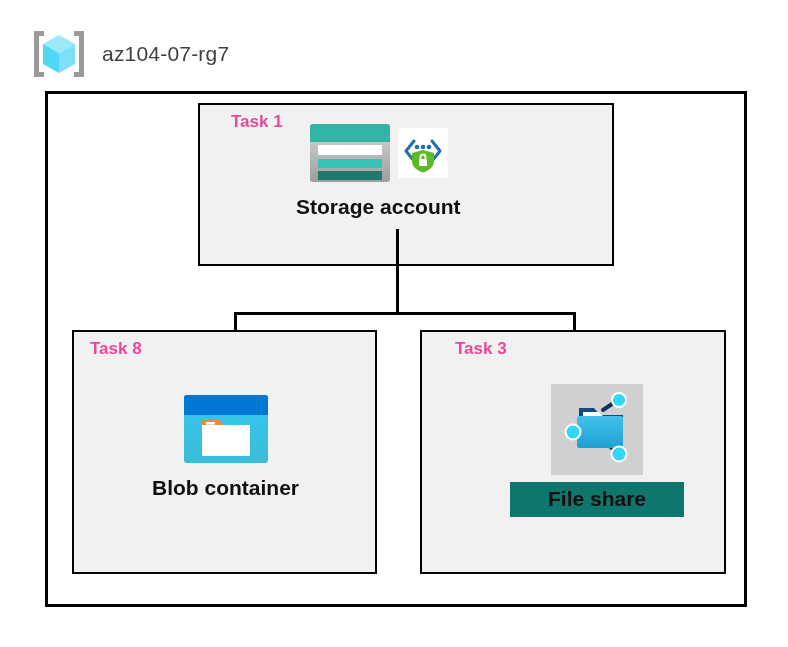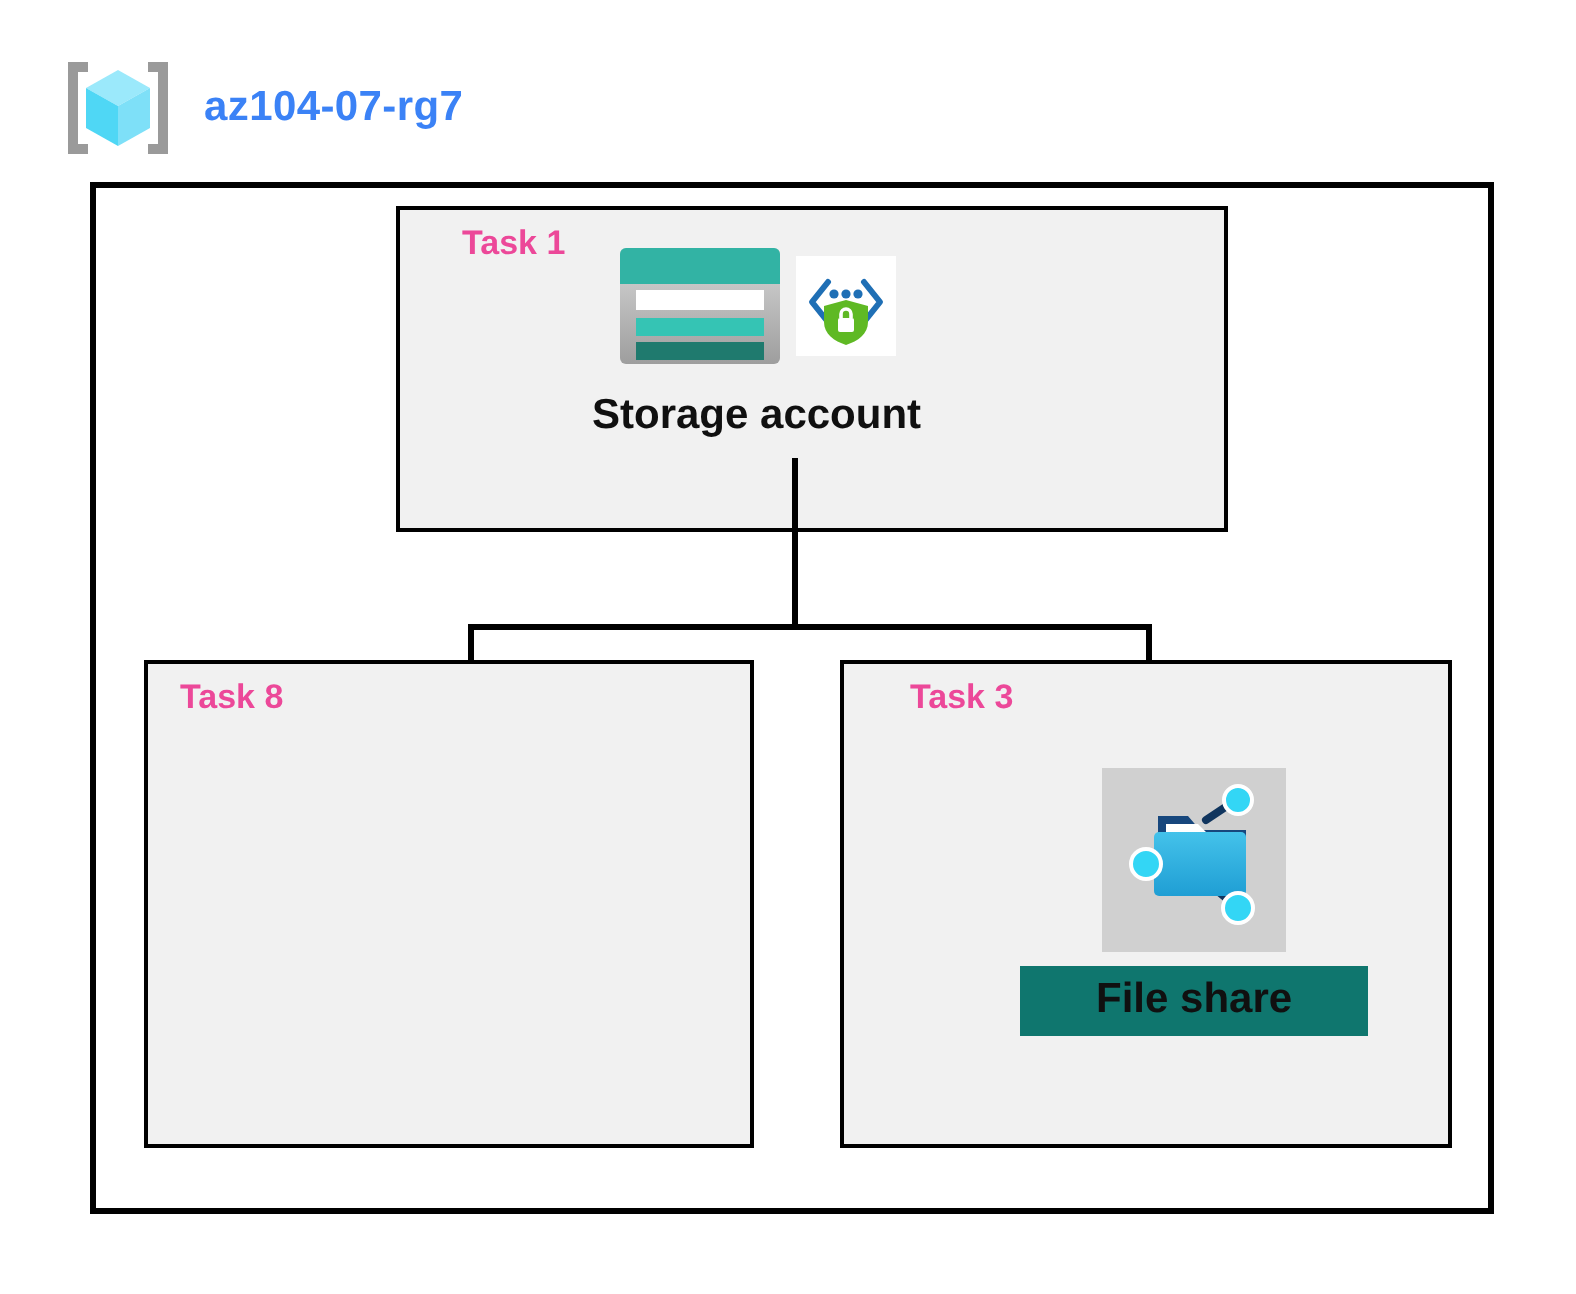--- a/index.html
+++ b/index.html
@@ -27,22 +27,22 @@
     align-items: center;
     gap: 14px;
   }
   .rg-icon {
     width: 58px;
     height: 56px;
     display: block;
   }
   .rg-title {
     font-size: 21px;
-    font-weight: bold;
-    color: #3b82f6;
+    font-weight: normal;
+    color: #404040;
     letter-spacing: 0.2px;
     white-space: nowrap;
   }
 
   
   .outer-box {
     position: absolute;
     left: 45px;
     top: 91px;
     width: 702px;
@@ -196,20 +196,41 @@
   </div>
 
   <div class="conn conn-v" id="conn-trunk"></div>
   <div class="conn conn-h" id="conn-bus"></div>
   <div class="conn conn-v" id="conn-left-drop"></div>
   <div class="conn conn-v" id="conn-right-drop"></div>
 
   <div class="task-box" id="task2-box"></div>
   <div class="task-label" id="task2-label">Task 8</div>
 
+  <div class="node" id="node-blob">
+    <span class="icon-shell">
+      <svg width="88" height="72" viewBox="0 0 88 72" xmlns="http://www.w3.org/2000/svg">
+        <defs>
+          <linearGradient id="blobBody" x1="0" y1="0" x2="0" y2="1">
+            <stop offset="0%" stop-color="#32c8ee"></stop>
+            <stop offset="100%" stop-color="#3cbcd8"></stop>
+          </linearGradient>
+        </defs>
+        <rect x="2" y="2" width="84" height="68" rx="3" fill="url(#blobBody)"></rect>
+        <rect x="2" y="2" width="84" height="19" rx="3" fill="#0078d4"></rect>
+        <rect x="2" y="16" width="84" height="6" fill="#0078d4"></rect>
+
+        <path d="M20 27 L37 27 L42 33 L20 33 Z" fill="#f08c28"></path>
+        <rect x="24" y="29" width="9" height="2.6" fill="#ffffff"></rect>
+
+        <rect x="20" y="32" width="48" height="31" fill="#ffffff"></rect>
+      </svg>
+    </span>
+    <div class="node-caption">Blob container</div>
+  </div>
 
   <div class="task-box" id="task3-box"></div>
   <div class="task-label" id="task3-label">Task 3</div>
 
   <div class="node" id="node-fileshare">
     <span class="icon-shell highlighted">
       <svg width="72" height="80" viewBox="0 0 72 80" xmlns="http://www.w3.org/2000/svg">
         <defs>
           <linearGradient id="fsFolder" x1="0" y1="0" x2="0" y2="1">
             <stop offset="0%" stop-color="#44c2ea"></stop>

